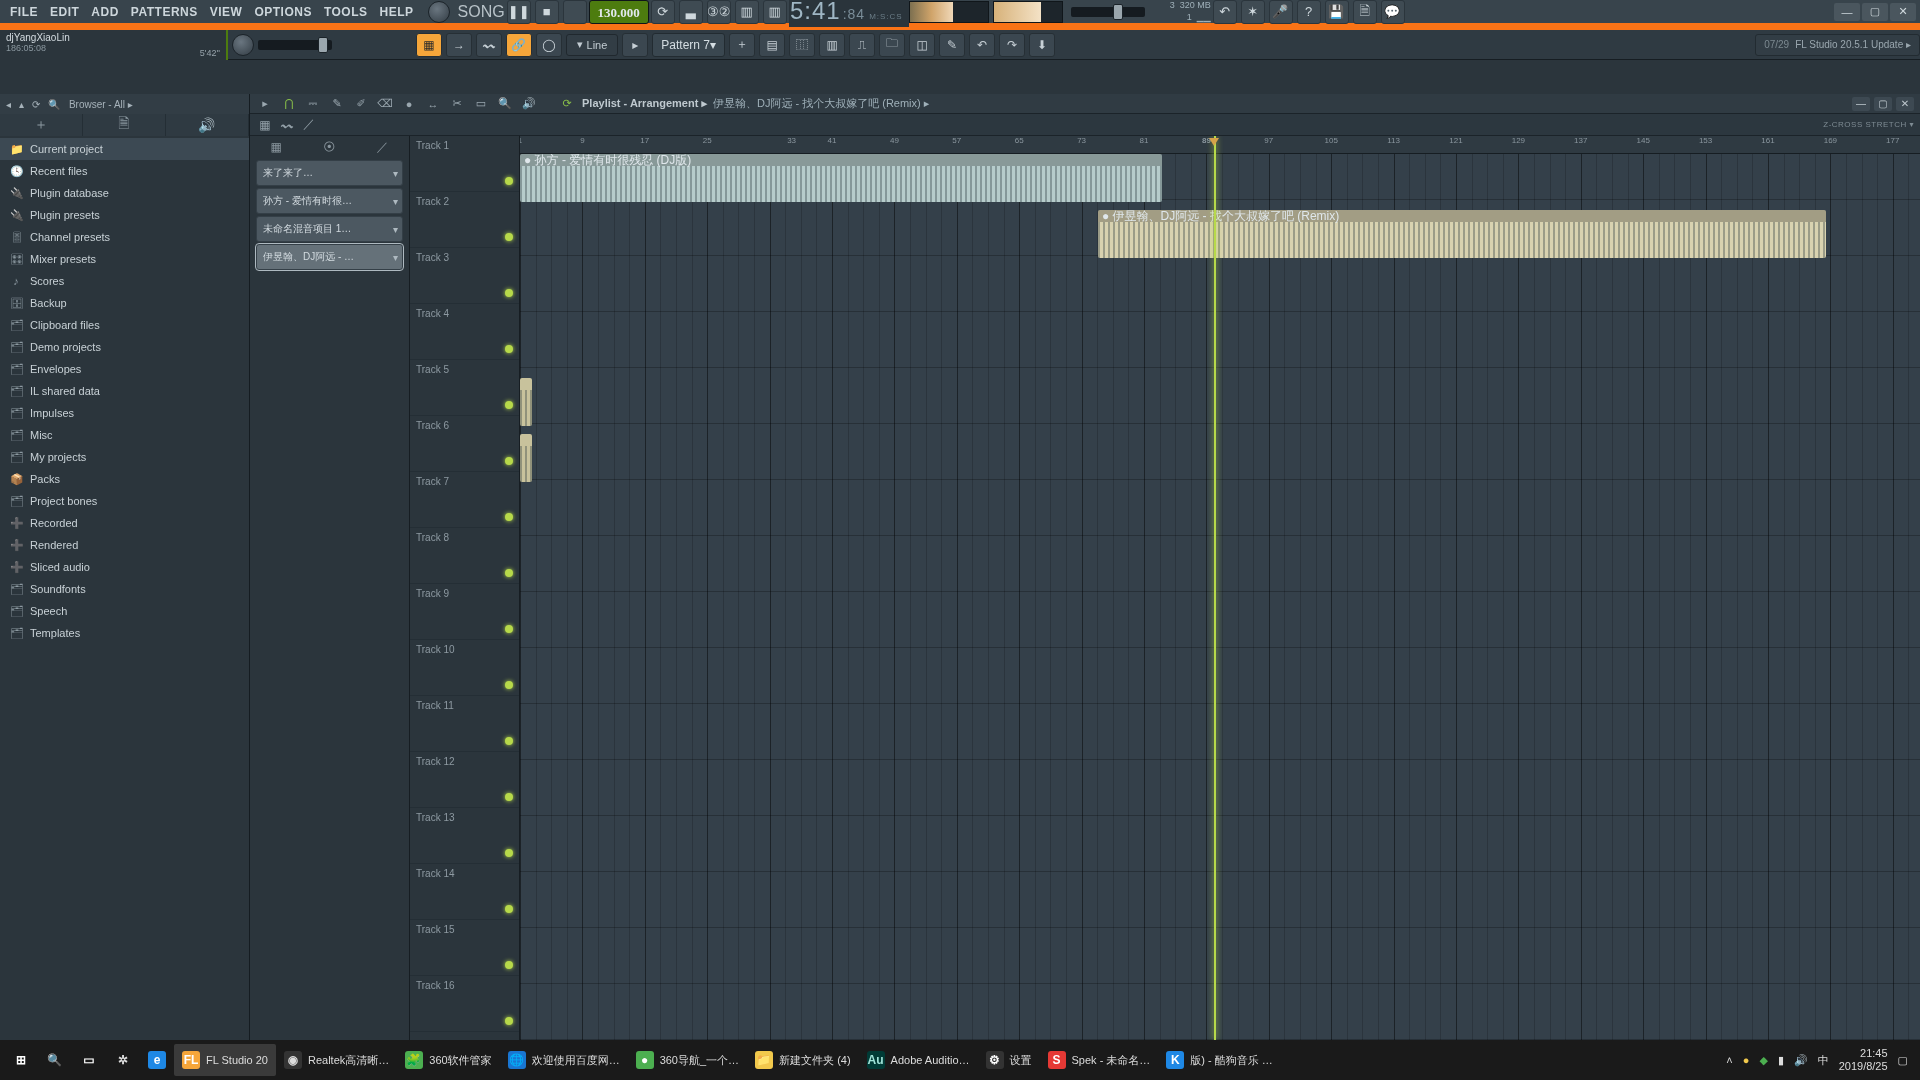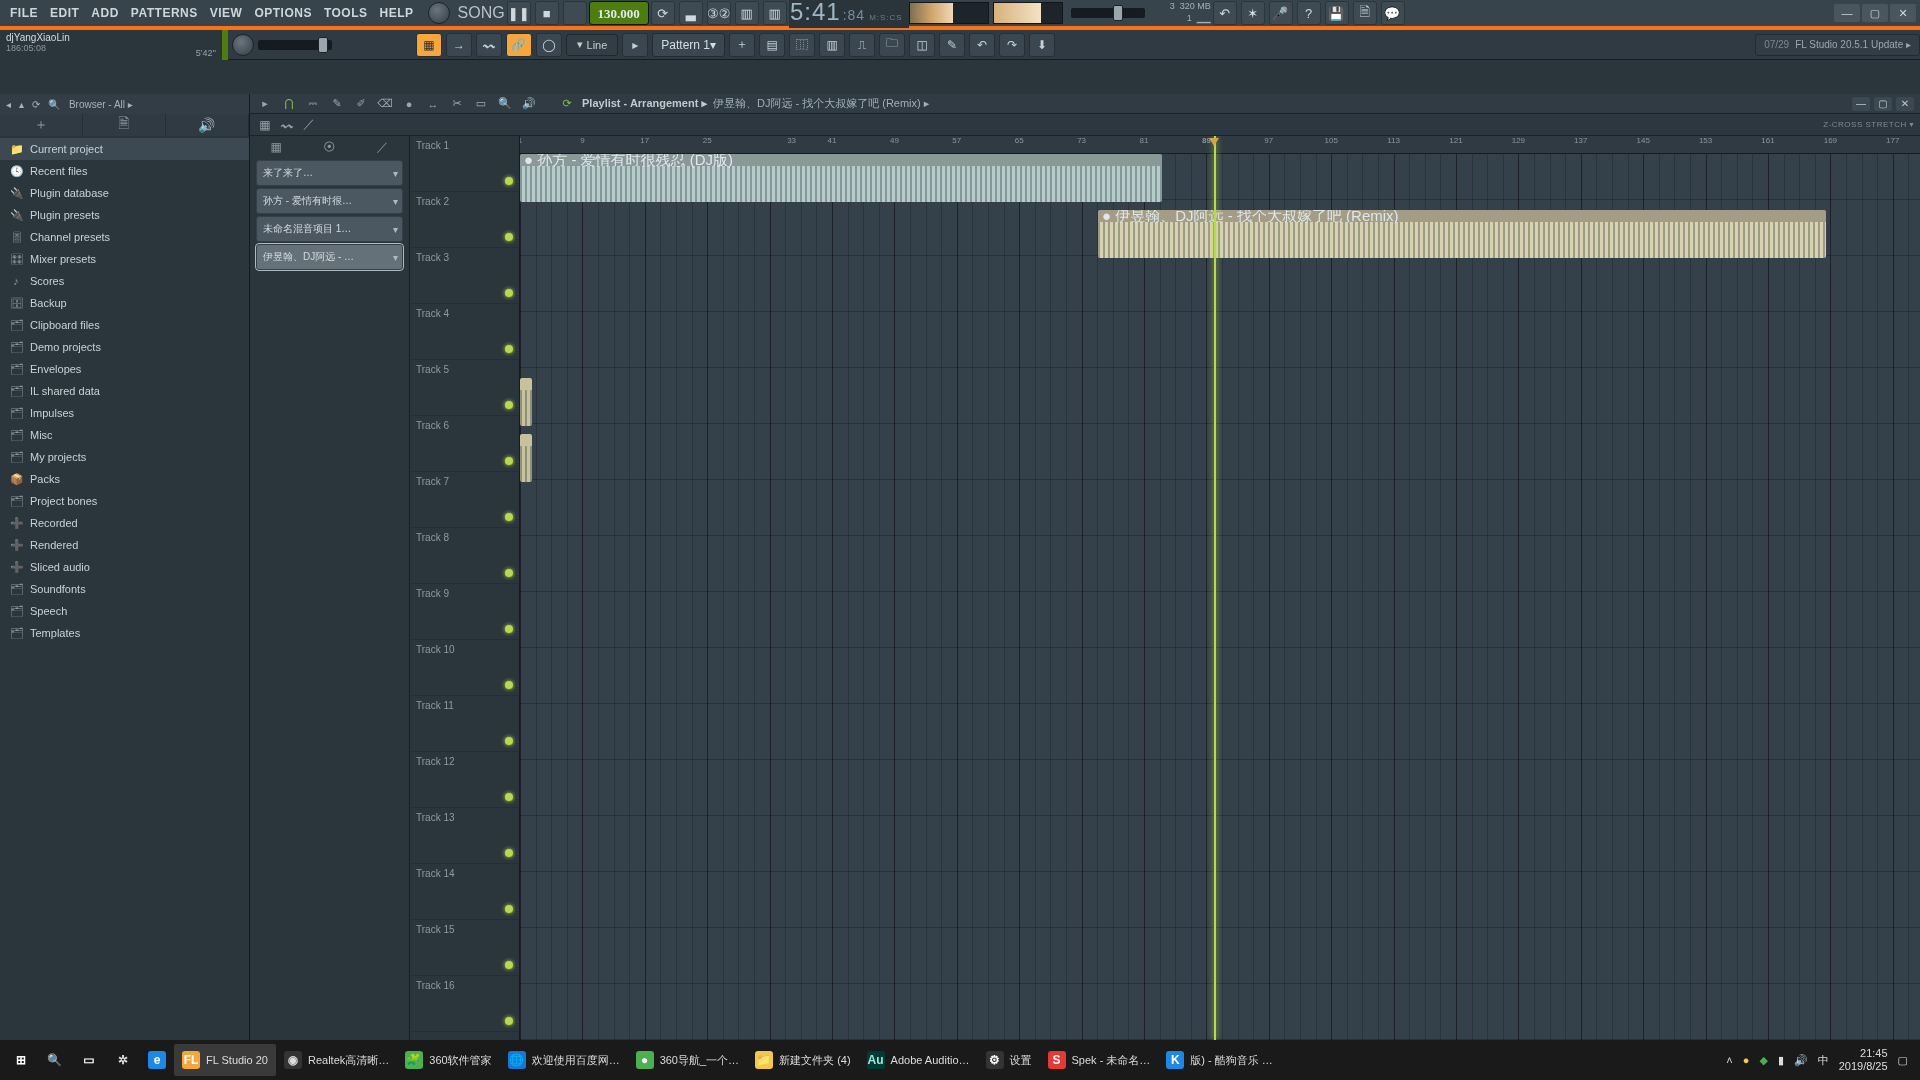--- a/index.html
+++ b/index.html
@@ -1,36 +1,36 @@
 <!DOCTYPE html>
 <html><head>
 <meta charset="utf-8">
 <style>
 * { margin: 0; padding: 0; box-sizing: border-box; font-family: "Segoe UI", Arial, sans-serif; user-select: none; }
 html, body { width: 1920px; height: 1080px; overflow: hidden; background: #2b353c; color: #b8c2c8; }
 
 
-#menubar { height: 30px; background: #38444c; display: flex; align-items: center; padding: 0 4px; border-bottom: 4px solid #f97316; }
+#menubar { height: 30px; background: #38444c; display: flex; align-items: center; padding: 0 4px; border-bottom: 7px solid #f97316; }
 #menubar .menu-item { font-size: 12px; font-weight: 600; color: #cdd6db; padding: 0 6px; cursor: pointer; letter-spacing: .5px; }
 #menubar .spacer { flex: 1; }
 #menubar .win-btn { width: 26px; height: 18px; display: flex; align-items: center; justify-content: center; margin-left: 2px; background: #4a565e; border-radius: 2px; cursor: pointer; font-size: 11px; color: #cfd8dd; }
 #menubar .tool-ico { width: 24px; height: 24px; margin: 0 2px; background: #3f4b53; border: 1px solid #2b353c; border-radius: 3px; display: flex; align-items: center; justify-content: center; font-size: 13px; color: #cfd8dd; cursor: pointer; }
 #tempo-box { width: 60px; height: 24px; background: #4d7c0f; border: 1px solid #0f1519; border-radius: 3px; color: #e1e8ec; font: 600 13px/24px "Segoe UI"; text-align: center; }
 #time-display { width: 120px; height: 30px; background: #2a343b; color: #9fb6c4; font: 300 24px/28px "Segoe UI"; letter-spacing: 1px; display: flex; align-items: baseline; justify-content: flex-end; padding-right: 6px; }
 #time-display .frac { font-size: 14px; margin-left: 2px; color: #7a8d98; }
 #time-display .unit { font-size: 8px; color: #6b7d87; margin-left: 4px; }
 .meter-box { width: 80px; height: 22px; background: #1d252b; border: 1px solid #10161a; }
 .meter-box .fill { height: 100%; background: linear-gradient(90deg,#7d7050,#d0a46a,#f0d8b8); }
 .vslider { width: 74px; height: 10px; background: #151b20; position: relative; border-radius: 2px; }
 .vslider .knob { position: absolute; top: -3px; width: 10px; height: 16px; background: #9aa6ad; border-radius: 2px; }
 .cpu-box { width: 70px; height: 26px; font-size: 9px; color: #9fb0b9; text-align: right; line-height: 12px; }
 
 
 #toolrow2 { height: 30px; background: #2f3a42; display: flex; align-items: center; padding-left: 232px; border-bottom: 1px solid #161d22; gap: 4px; position: relative; }
-#hint-box { position: absolute; left: 0; top: 0; width: 228px; height: 30px; background: #2b353c; border-right: 6px solid #4d7c0f; padding: 2px 6px; }
+#hint-box { position: absolute; left: 0; top: 0; width: 228px; height: 30px; background: #2b353c; border-right: 2px solid #4d7c0f; padding: 2px 6px; }
 #hint-box .hint-title { font-size: 10px; color: #d3dbe0; }
 #hint-box .hint-sub { font-size: 9px; color: #8a979f; }
 #hint-box .hint-time { position: absolute; right: 6px; bottom: 2px; font-size: 9px; color: #97a3ab; margin-top: 12px; }
 .knob { width: 22px; height: 22px; border-radius: 50%; background: radial-gradient(circle at 40% 35%, #6a7680, #323c44); border: 1px solid #1b2329; }
 #toolrow2 .tbtn { width: 26px; height: 24px; background: #3b4750; border: 1px solid #262f35; border-radius: 3px; display: flex; align-items: center; justify-content: center; cursor: pointer; color: #c7d0d6; font-size: 12px; }
 #toolrow2 .tbtn.active { background: #f6a63a; color: #2b2b2b; }
 #snap-box { height: 22px; background: #323d45; border: 1px solid #20282e; border-radius: 3px; color: #c2ccd2; font-size: 11px; padding: 0 10px; display: flex; align-items: center; gap: 4px; }
 #pattern-box { height: 24px; background: #3a4750; border: 1px solid #222b31; border-radius: 3px; color: #d4dde2; font-size: 12px; padding: 0 8px; display: flex; align-items: center; }
 #version-box { margin-left: auto; height: 22px; background: #323d45; border: 1px solid #222b31; border-radius: 3px; font-size: 10px; color: #9aa7af; display: flex; align-items: center; padding: 0 8px; gap: 6px; }
 #version-box .date { color: #7c8990; }
@@ -80,21 +80,21 @@
 #ruler { height: 18px; position: relative; background: #2f3a42; border-bottom: 1px solid #161d22; }
 #ruler .tick { position: absolute; top: 0; font-size: 8px; color: #8a969e; transform: translateX(-50%); }
 #grid { position: absolute; top: 18px; bottom: 0; left: 0; right: 0;
   background-image:
     repeating-linear-gradient(90deg, rgba(0,0,0,.18) 0 1px, transparent 1px 15.6px),
     repeating-linear-gradient(90deg, rgba(0,0,0,.35) 0 1px, transparent 1px 62.4px),
     repeating-linear-gradient(0deg, rgba(0,0,0,.25) 0 1px, transparent 1px 56px);
   background-color: #34404a;
 }
 .clip { position: absolute; border-radius: 2px; overflow: hidden; font-size: 9px; color: #2b3a40; }
-.clip .lbl { position: absolute; top: 0; left: 0; right: 0; height: 12px; background: rgba(0,0,0,.25); color: #dfe7eb; font-size: 15px; padding: 0 4px; line-height: 12px; white-space: nowrap; }
+.clip .lbl { position: absolute; top: 0; left: 0; right: 0; height: 12px; background: rgba(0,0,0,.25); color: #dfe7eb; font-size: 12px; padding: 0 4px; line-height: 12px; white-space: nowrap; }
 .clip .wave { position: absolute; top: 12px; bottom: 0; left: 0; right: 0;
   background: repeating-linear-gradient(90deg, rgba(40,55,60,.35) 0 2px, transparent 2px 5px); }
 #playhead { position: absolute; top: 0; bottom: 0; width: 2px; background: #b7d94a; box-shadow: 0 0 6px #b7d94a; pointer-events: none; }
 #stop-marker { position: absolute; top: 2px; width: 0; height: 0; border-left: 5px solid transparent; border-right: 5px solid transparent; border-top: 8px solid #d6a24a; transform: translateX(-50%); }
 
 
 #taskbar { position: absolute; left: 0; right: 0; bottom: 0; height: 40px; background: #1a1a1a; display: flex; align-items: center; padding: 0 4px; color: #dcdcdc; font-size: 11px; }
 #taskbar .tb { height: 32px; display: flex; align-items: center; padding: 0 8px; gap: 6px; cursor: pointer; border-radius: 2px; }
 #taskbar .tb.active { background: #3a3a3a; }
 #taskbar .tb .tic { width: 18px; height: 18px; border-radius: 3px; display: flex; align-items: center; justify-content: center; font-size: 12px; font-weight: 700; }
@@ -180,21 +180,21 @@
 
   <div style="width:60px"></div>
   <div class="tbtn active">▦</div>
   <div class="tbtn">→</div>
   <div class="tbtn">〰</div>
   <div class="tbtn active">🔗</div>
   <div class="tbtn">◯</div>
 
   <div id="snap-box">▾ <span>Line</span></div>
   <div class="tbtn">▸</div>
-  <div id="pattern-box"><span>Pattern 1</span> ▾</div>
+  <div id="pattern-box"><span>Pattern 7</span> ▾</div>
   <div class="tbtn">＋</div>
 
   <div class="tbtn">▤</div>
   <div class="tbtn">⿲</div>
   <div class="tbtn">▥</div>
   <div class="tbtn">⎍</div>
   <div class="tbtn">🗀</div>
   <div class="tbtn">◫</div>
   <div class="tbtn">✎</div>
   <div class="tbtn">↶</div>

